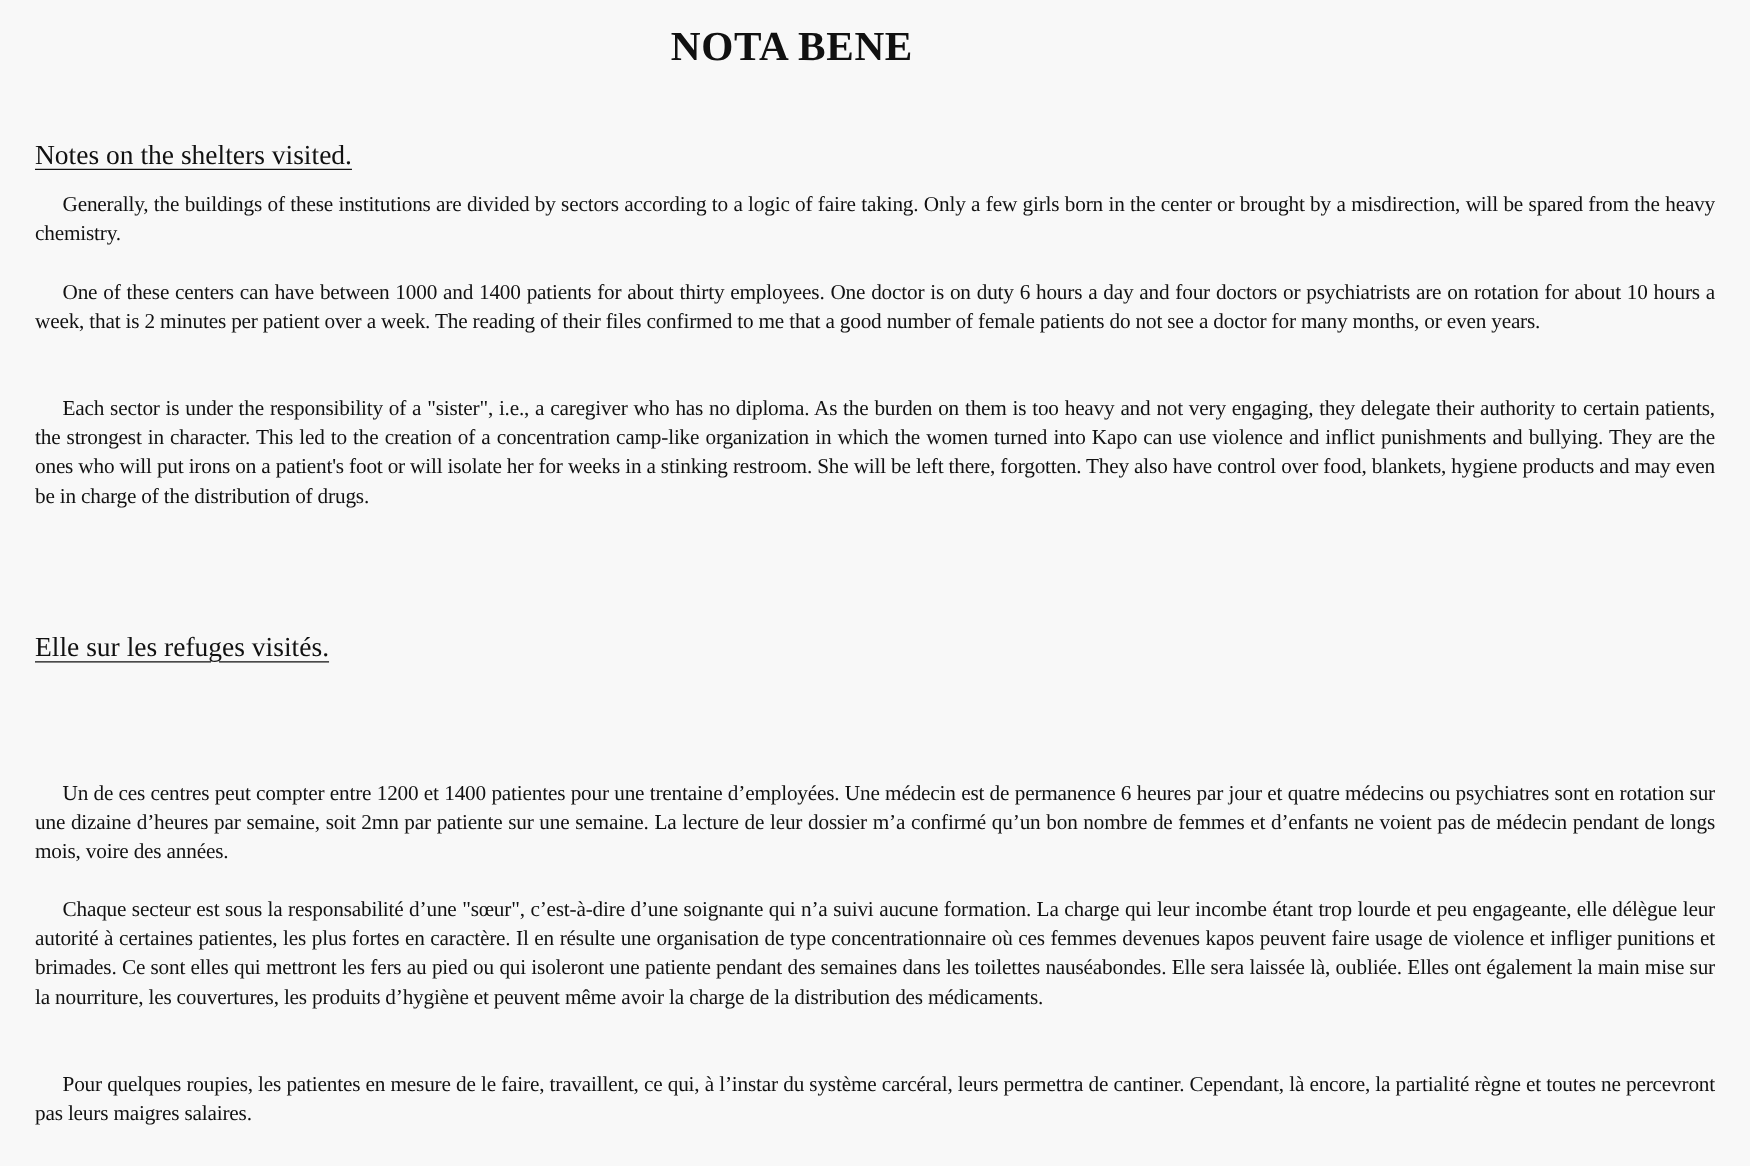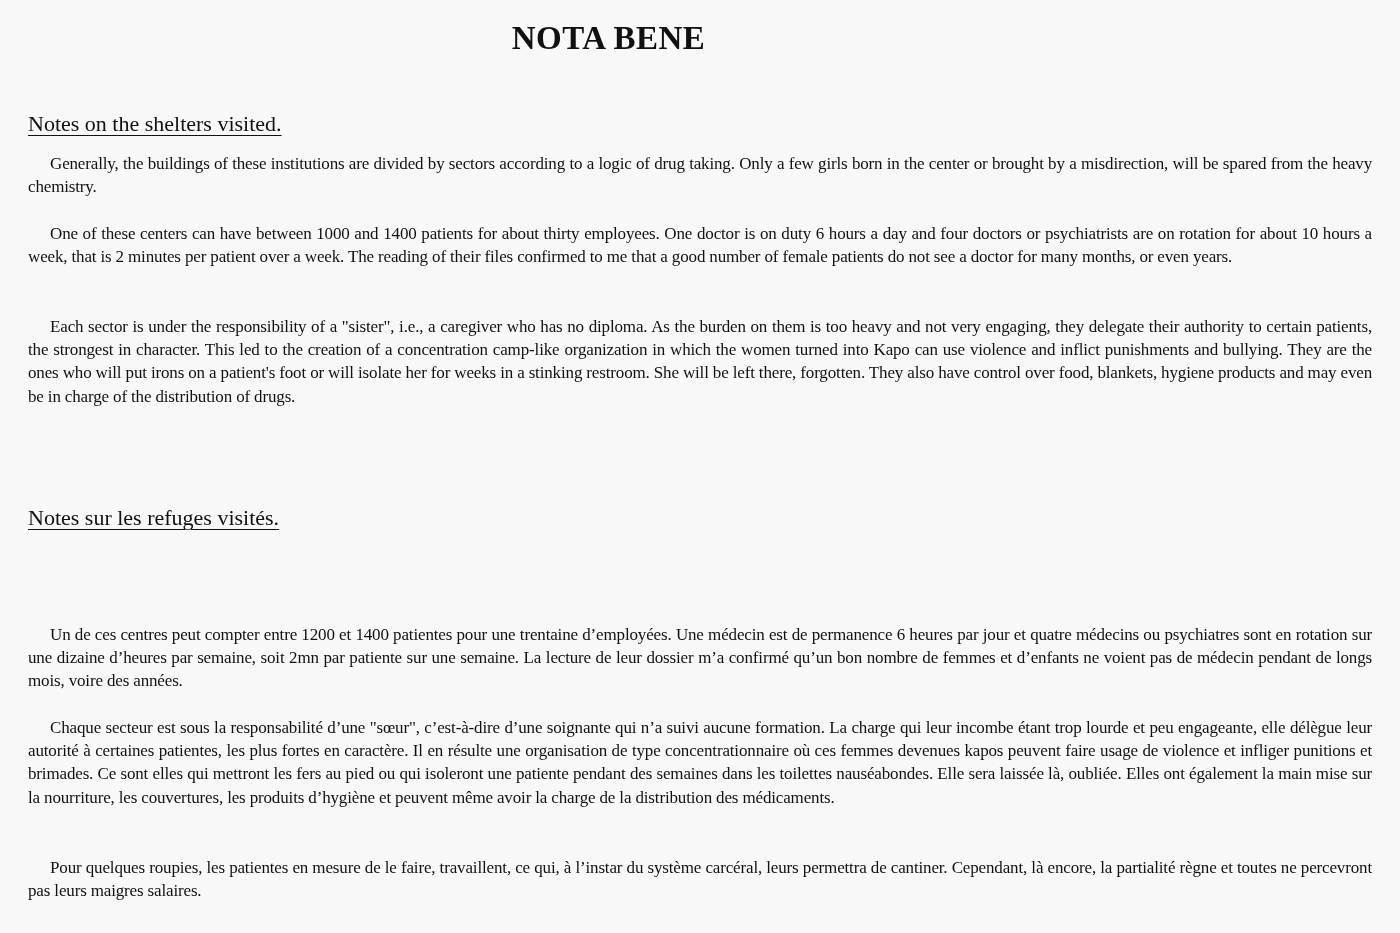--- a/index.html
+++ b/index.html
@@ -25,20 +25,21 @@
       position: absolute;
       top: 18px;
       left: 0;
       width: 1217px;
       text-align: center;
       font-size: 33px;
       font-weight: bold;
       letter-spacing: 0.5px;
       margin: 0;
       line-height: 40px;
+      padding-left: 25px;
     }
     .section-heading {
       position: absolute;
       left: 28px;
       margin: 0;
       font-size: 22px;
       font-weight: normal;
       line-height: 28px;
       text-decoration: underline;
       text-decoration-thickness: 1px;
@@ -56,21 +57,21 @@
       letter-spacing: -0.15px;
     }
   </style>
 </head>
 <body>
 
 <div class="page">
   <h1 class="title">NOTA BENE</h1>
 
   <h2 class="section-heading" style="top:110px;">Notes on the shelters visited.</h2>
-  <p class="para" style="top:152px;">Generally, the buildings of these institutions are divided by sectors according to a logic of drug taking. Only a few girls born in the center or brought by a misdirection, will be spared from the heavy chemistry.</p>
+  <p class="para" style="top:152px;">Generally, the buildings of these institutions are divided by sectors according to a logic of faire taking. Only a few girls born in the center or brought by a misdirection, will be spared from the heavy chemistry.</p>
   <p class="para" style="top:222px;">One of these centers can have between 1000 and 1400 patients for about thirty employees. One doctor is on duty 6 hours a day and four doctors or psychiatrists are on rotation for about 10 hours a week, that is 2 minutes per patient over a week. The reading of their files confirmed to me that a good number of female patients do not see a doctor for many months, or even years.</p>
   <p class="para" style="top:315px;">Each sector is under the responsibility of a "sister", i.e., a caregiver who has no diploma. As the burden on them is too heavy and not very engaging, they delegate their authority to certain patients, the strongest in character. This led to the creation of a concentration camp-like organization in which the women turned into Kapo can use violence and inflict punishments and bullying. They are the ones who will put irons on a patient's foot or will isolate her for weeks in a stinking restroom. She will be left there, forgotten. They also have control over food, blankets, hygiene products and may even be in charge of the distribution of drugs.</p>
 
-  <h2 class="section-heading" style="top:504px;">Notes sur les refuges visités.</h2>
+  <h2 class="section-heading" style="top:504px;">Elle sur les refuges visités.</h2>
   <p class="para" style="top:623px;">Un de ces centres peut compter entre 1200 et 1400 patientes pour une trentaine d’employées. Une médecin est de permanence 6 heures par jour et quatre médecins ou psychiatres sont en rotation sur une dizaine d’heures par semaine, soit 2mn par patiente sur une semaine. La lecture de leur dossier m’a confirmé qu’un bon nombre de femmes et d’enfants ne voient pas de médecin pendant de longs mois, voire des années.</p>
   <p class="para" style="top:716px;">Chaque secteur est sous la responsabilité d’une "sœur", c’est-à-dire d’une soignante qui n’a suivi aucune formation. La charge qui leur incombe étant trop lourde et peu engageante, elle délègue leur autorité à certaines patientes, les plus fortes en caractère. Il en résulte une organisation de type concentrationnaire où ces femmes devenues kapos peuvent faire usage de violence et infliger punitions et brimades. Ce sont elles qui mettront les fers au pied ou qui isoleront une patiente pendant des semaines dans les toilettes nauséabondes. Elle sera laissée là, oubliée. Elles ont également la main mise sur la nourriture, les couvertures, les produits d’hygiène et peuvent même avoir la charge de la distribution des médicaments.</p>
   <p class="para" style="top:856px;">Pour quelques roupies, les patientes en mesure de le faire, travaillent, ce qui, à l’instar du système carcéral, leurs permettra de cantiner. Cependant, là encore, la partialité règne et toutes ne percevront pas leurs maigres salaires.</p>
 </div>
 
 </body></html>

